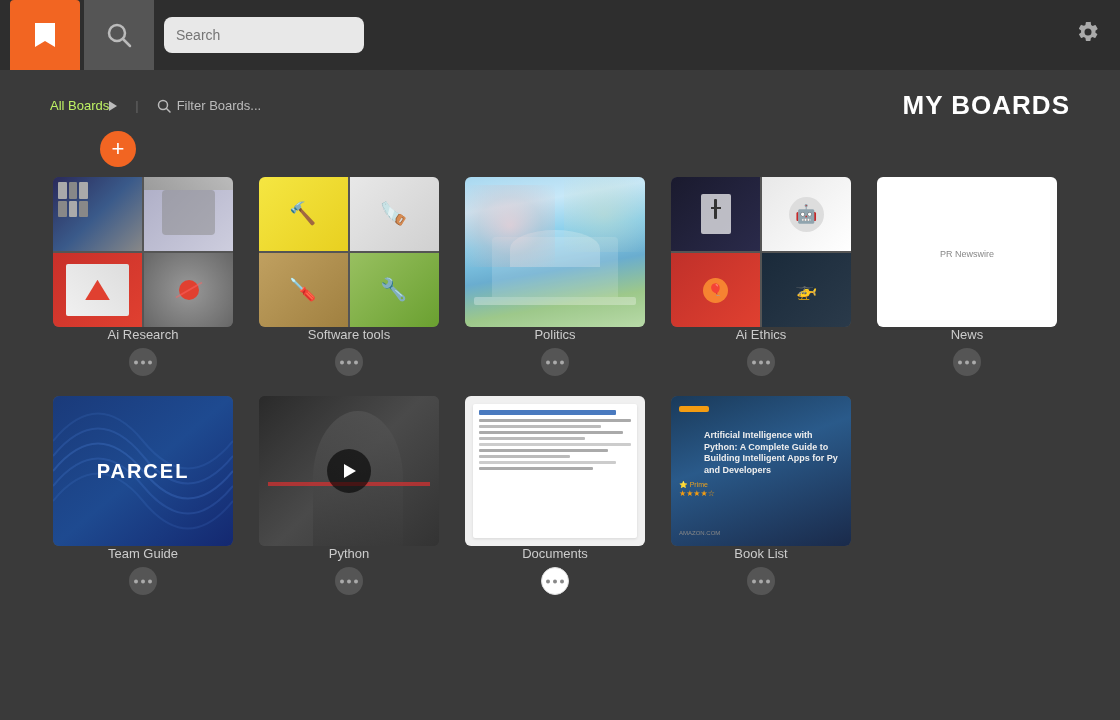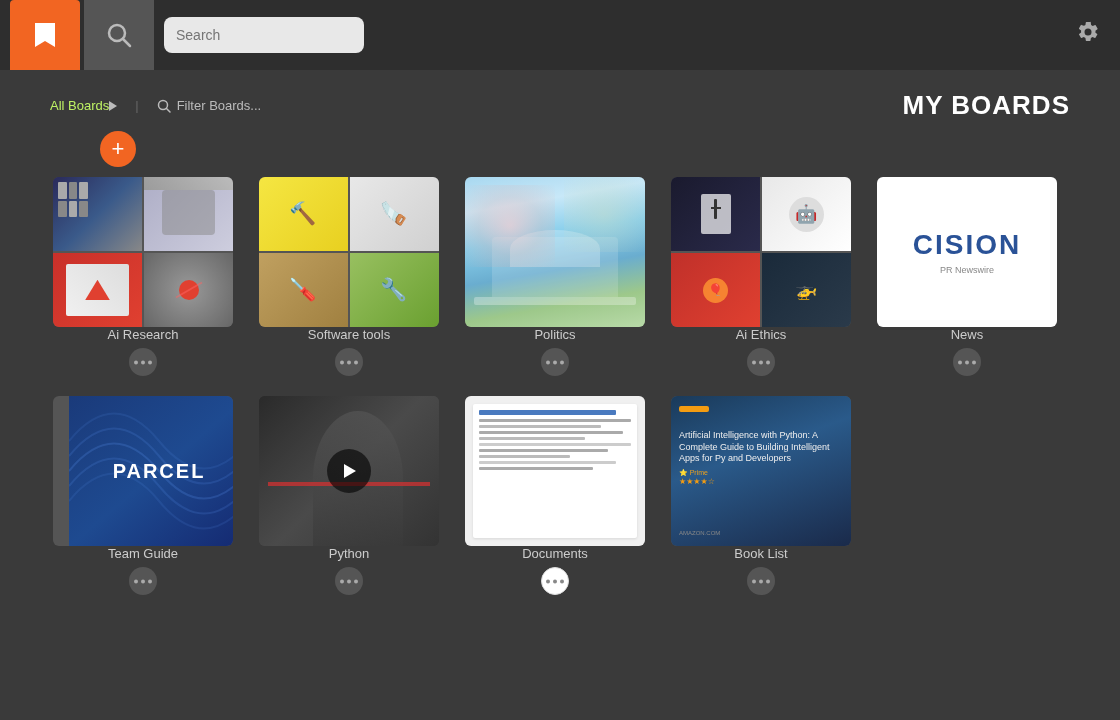--- a/index.html
+++ b/index.html
@@ -270,23 +270,24 @@
       background: linear-gradient(160deg, #1a3a5a 0%, #2a5a8a 40%, #1a2a4a 100%);
       display: flex;
       flex-direction: column;
       padding: 10px 8px;
       position: relative;
     }
 
     .book-title-text {
       font-size: 9px;
       color: #eee;
-      font-weight: 400;
+      font-weight: 700;
       line-height: 1.3;
       margin-top: 14px;
+      margin-left: 25px;
     }
 
     .prime-badge {
       margin-top: 4px;
       font-size: 7px;
       color: #e8a020;
     }
 
     .stars {
       color: #f39c12;
@@ -526,37 +527,36 @@
           <circle cx="2" cy="2.5" r="2" fill="#aaa"></circle>
           <circle cx="9" cy="2.5" r="2" fill="#aaa"></circle>
           <circle cx="16" cy="2.5" r="2" fill="#aaa"></circle>
         </svg>
     </div>
   </div>
 
   <div class="board-item">
     <div class="board-thumbnail">
       <div class="cision-logo">
-        <div class="cision-text">CISION</div>
         <div class="pr-newswire">PR Newswire</div>
       </div>
     </div>
     <div class="board-label">News</div>
     <div class="board-menu-btn">
       <svg width="18" height="5" viewBox="0 0 18 5">
           <circle cx="2" cy="2.5" r="2" fill="#aaa"></circle>
           <circle cx="9" cy="2.5" r="2" fill="#aaa"></circle>
           <circle cx="16" cy="2.5" r="2" fill="#aaa"></circle>
         </svg>
     </div>
   </div>
 
   <div class="board-item">
     <div class="board-thumbnail">
-      <div style="width:100%;height:100%;background:linear-gradient(140deg,#1a3a7a,#1e4a90,#142870);position:relative;overflow:hidden;margin-left:16px;">
+      <div style="width:100%;height:100%;background:linear-gradient(140deg,#1a3a7a,#1e4a90,#142870);position:relative;overflow:hidden;">
 
         <div style="position:absolute;inset:0;opacity:0.4;">
           <svg width="180" height="150" viewBox="0 0 180 150">
             <path d="M0 75 Q 45 20, 90 75 T 180 75" stroke="rgba(100,160,255,0.5)" stroke-width="2" fill="none"></path>
             <path d="M0 90 Q 45 35, 90 90 T 180 90" stroke="rgba(100,160,255,0.4)" stroke-width="2" fill="none"></path>
             <path d="M0 60 Q 45 5, 90 60 T 180 60" stroke="rgba(100,160,255,0.4)" stroke-width="2" fill="none"></path>
             <path d="M0 105 Q 45 50, 90 105 T 180 105" stroke="rgba(100,160,255,0.3)" stroke-width="2" fill="none"></path>
             <path d="M0 45 Q 45 -10, 90 45 T 180 45" stroke="rgba(100,160,255,0.3)" stroke-width="2" fill="none"></path>
           </svg>
         </div>

